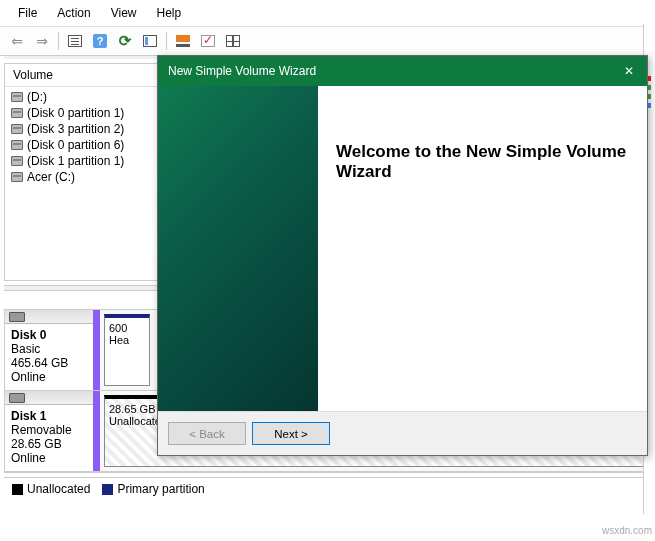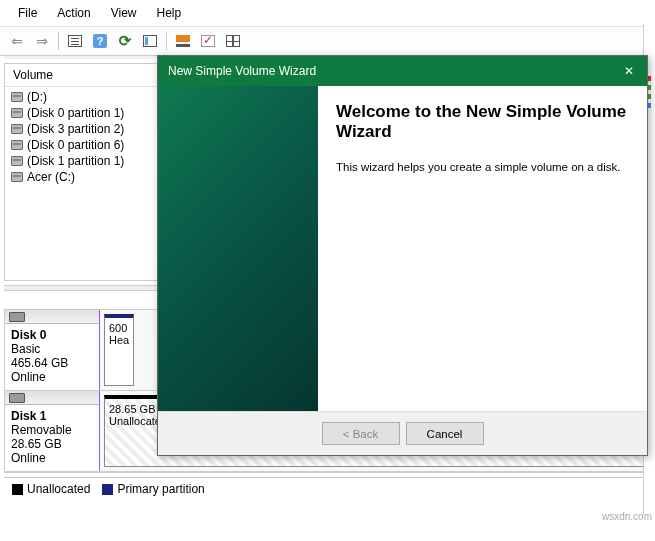--- a/index.html
+++ b/index.html
@@ -32,21 +32,21 @@
     .list-pane { border: 1px solid #ccc; margin: 4px; position: relative; height: 218px; }
     .list-header { background: #fff; border-bottom: 1px solid #e0e0e0; padding: 4px 8px; font-weight: normal; }
     .list-body { padding: 2px 0; }
     .vol-row { display: flex; align-items: center; padding: 1px 6px; gap: 4px; }
     .vol-icon { width: 12px; height: 10px; background: #bbb; border: 1px solid #666; border-radius: 1px; position: relative; }
     .vol-icon::before { content: ""; position: absolute; width: 8px; height: 2px; background: #888; top: 2px; left: 1px; }
     
     
     .graph-pane { border: 1px solid #ccc; margin: 4px; margin-top: 18px; position: relative; }
     .disk-row { display: flex; border-bottom: 1px solid #ccc; }
-    .disk-info { width: 95px; padding: 6px; border-right: 1px solid #8b5cf6; background: #fff; }
+    .disk-info { width: 95px; padding: 6px; border-right: 7px solid #8b5cf6; background: #fff; }
     .disk-info .stripe { height: 14px; margin: -6px -6px 4px -6px; background: linear-gradient(to bottom, #e0e0e0, #f0f0f0); border-bottom: 1px solid #bbb; display: flex; align-items: center; padding-left: 4px; gap: 4px; }
     .disk-drive-icon { width: 16px; height: 10px; background: #999; border: 1px solid #555; border-radius: 1px; }
     .disk-label { font-weight: bold; }
     .partitions { display: flex; flex: 1; padding: 4px; gap: 4px; background: #f8f8f8; }
     .partn { border: 1px solid #888; padding: 4px; font-size: 11px; background: #fff; }
     .partn.primary { border-top: 4px solid #1a237e; }
     .partn.unalloc { border-top: 4px solid #000; background: repeating-linear-gradient(45deg, #fff, #fff 4px, #eee 4px, #eee 8px); }
     
     
     .legend { display: flex; gap: 12px; padding: 4px 8px; background: #fff; border-top: 1px solid #ccc; margin: 0 4px; }
@@ -59,29 +59,29 @@
     .right-sliver .bars { position: absolute; top: 52px; left: 2px; }
     .right-sliver .dot { width: 5px; height: 5px; margin-bottom: 4px; }
     
     
     .wizard { position: absolute; left: 157px; top: 55px; width: 491px; height: 401px; background: #fff; border: 1px solid #666; box-shadow: 2px 2px 8px rgba(0,0,0,0.3); display: flex; flex-direction: column; }
     .wizard-title { background: #0f7a40; color: #fff; padding: 7px 10px; display: flex; justify-content: space-between; align-items: center; font-size: 12px; }
     .wizard-close { width: 16px; height: 16px; display: flex; align-items: center; justify-content: center; cursor: pointer; }
     .wizard-close::before { content: "✕"; font-size: 12px; }
     .wizard-body { flex: 1; display: flex; }
     .wizard-side { width: 160px; background: linear-gradient(135deg, #0f7a50 0%, #0a5a48 40%, #053530 100%); }
-    .wizard-content { flex: 1; padding: 16px 18px; }
+    .wizard-content { flex: 1; padding: 16px 18px; margin-top: 40px; }
     .wizard-content h1 { font-size: 17px; font-weight: bold; margin-bottom: 18px; }
     .wizard-content p { font-size: 11.5px; margin-bottom: 14px; line-height: 1.3; }
-    .wizard-buttons { border-top: 1px solid #ddd; padding: 10px; display: flex; justify-content: center; gap: 6px; background: #f0f0f0; }
+    .wizard-buttons { border-top: 1px solid #ddd; padding: 10px; display: flex; justify-content: flex-start; gap: 6px; background: #f0f0f0; }
     .wizard-buttons button { width: 78px; height: 23px; font-size: 11.5px; background: #e1e1e1; border: 1px solid #adadad; cursor: pointer; }
     .wizard-buttons button:disabled { color: #888; }
     .wizard-buttons button.primary { border: 1px solid #0078d7; }
     
-    .watermark { position: absolute; right: 3px; bottom: 19px; font-size: 10px; color: #aaa; }
+    .watermark { position: absolute; right: 3px; bottom: 5px; font-size: 10px; color: #aaa; }
     .splitter { height: 6px; border-top: 1px solid #ccc; border-bottom: 1px solid #ccc; margin: 0 4px; background: #f0f0f0; position: relative; }
     .top-split { height: 3px; background: #f0f0f0; margin: 0 4px; }
     .scroll-btn { position: absolute; right: 0; width: 17px; height: 17px; background: #f0f0f0; border: 1px solid #ccc; display:flex; align-items:center; justify-content:center; font-size:9px; color:#555; }
   </style>
 </head>
 <body>
 
 <div class="menubar">
   <div class="item">File</div>
   <div class="item">Action</div>
@@ -161,21 +161,21 @@
     <div class="disk-info">
       <div class="stripe">
           <span class="disk-drive-icon"></span>
         </div>
       <div class="disk-label">Disk 0</div>
       <div>Basic</div>
       <div>465.64 GB</div>
       <div>Online</div>
     </div>
     <div class="partitions">
-      <div class="partn primary" style="width:30px">
+      <div class="partn primary" style="width:46px">
         <div>600</div>
         <div>Hea</div>
       </div>
     </div>
   </div>
   <div class="disk-row">
     <div class="disk-info">
       <div class="stripe">
           <span class="disk-drive-icon"></span>
         </div>
@@ -211,22 +211,21 @@
   <div class="wizard-title">
     <span>New Simple Volume Wizard</span>
     <span class="wizard-close">
         <span></span>
       </span>
   </div>
   <div class="wizard-body">
     <div class="wizard-side"></div>
     <div class="wizard-content">
       <h1>Welcome to the New Simple Volume Wizard</h1>
-      <p>This wizard helps you create a simple volume on a disk.</p>
     </div>
   </div>
   <div class="wizard-buttons">
     <button disabled="">&lt; Back</button>
-    <button>Cancel</button>
+    <button class="primary">Next &gt;</button>
   </div>
 </div>
 
 <div class="watermark">wsxdn.com</div>
 
 </body></html>

